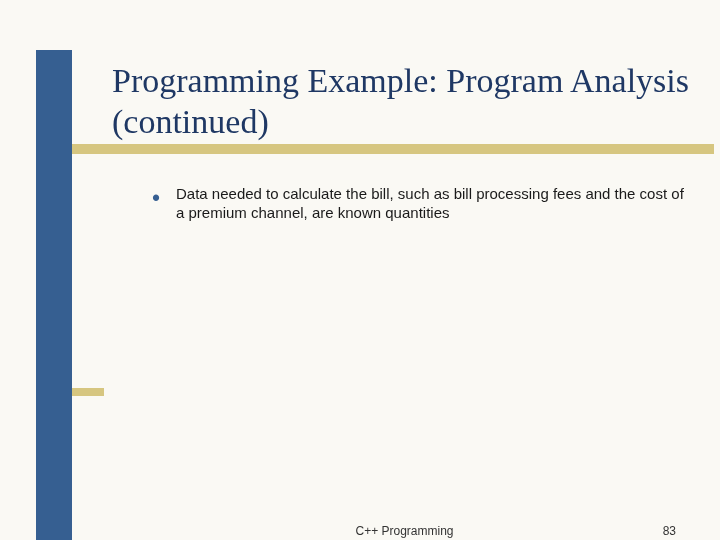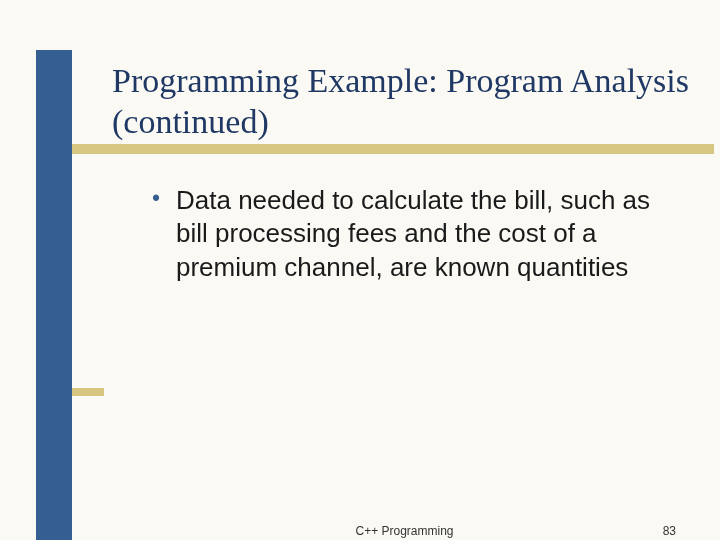--- a/index.html
+++ b/index.html
@@ -48,21 +48,21 @@
   .content {
     position: absolute;
     left: 92px;
     top: 136px;
     width: 580px;
   }
   .content ul {
     list-style: none;
   }
   .content li {
-    font-size: 26px;
+    font-size: 15px;
     color: #1a1a1a;
     line-height: 1.28;
     margin-bottom: 6px;
     position: relative;
     padding-left: 24px;
   }
   .content li::before {
     content: "•";
     position: absolute;
     left: 0;

